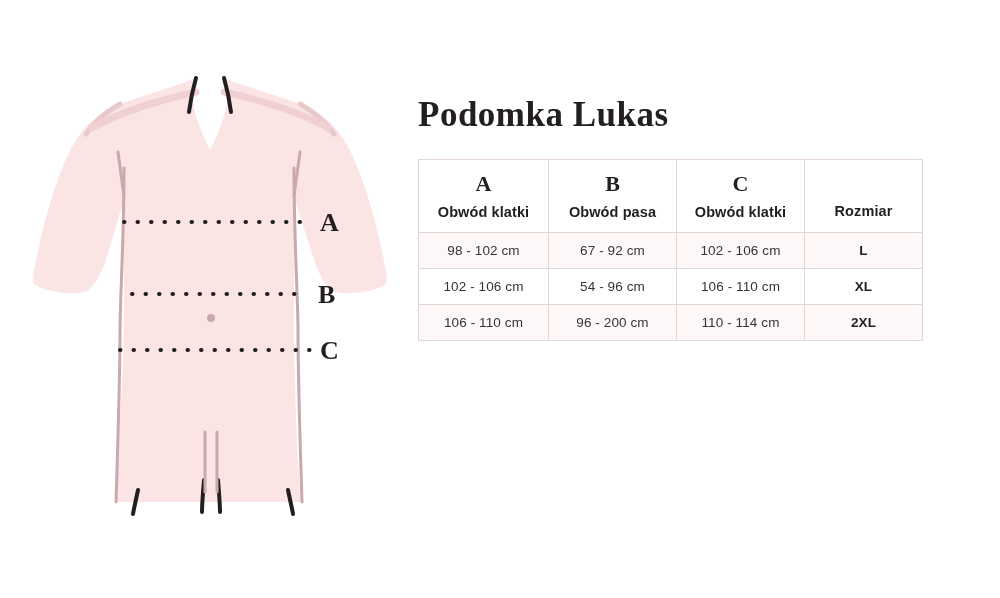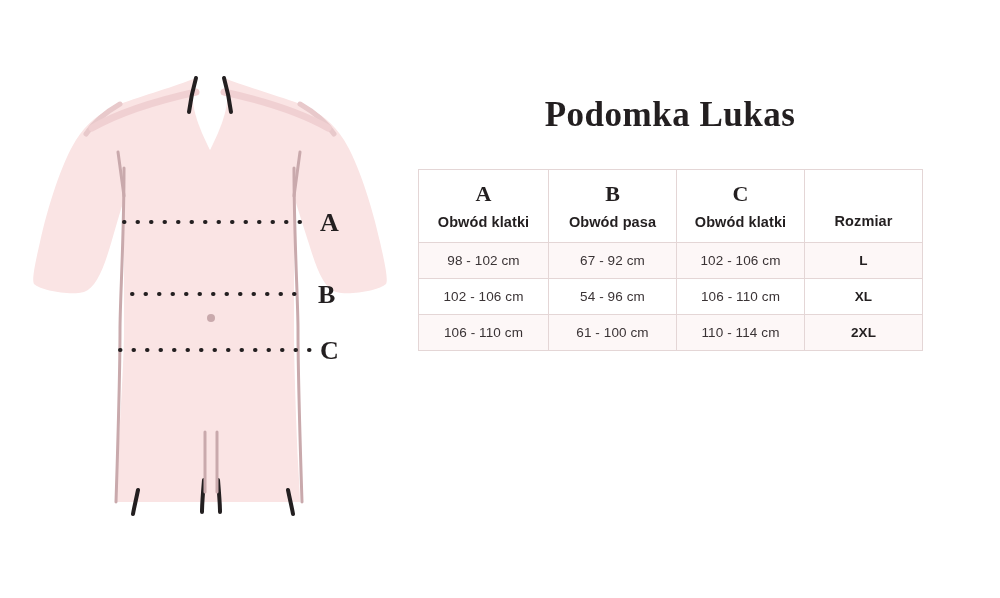--- a/index.html
+++ b/index.html
@@ -32,23 +32,22 @@
     top: 95px;
     width: 540px;
   }
 
   #chart-title {
     font-family: "Liberation Serif", serif;
     font-size: 35px;
     font-weight: bold;
     letter-spacing: 0.5px;
     color: #231f20;
-    text-align: center;
     width: 504px;
-    margin: 0 0 34px 0;
+    margin: 0 0 24px 0;
   }
 
   table.size-table {
     border-collapse: collapse;
     width: 504px;
     table-layout: fixed;
   }
   table.size-table col.c0 { width: 130px; }
   table.size-table col.c1 { width: 128px; }
   table.size-table col.c2 { width: 128px; }
@@ -223,19 +222,19 @@
         <td class="size-cell">L</td>
       </tr>
       <tr>
         <td>102 - 106 cm</td>
         <td>54 - 96 cm</td>
         <td>106 - 110 cm</td>
         <td class="size-cell">XL</td>
       </tr>
       <tr class="alt">
         <td>106 - 110 cm</td>
-        <td>61 - 100 cm</td>
+        <td>96 - 200 cm</td>
         <td>110 - 114 cm</td>
         <td class="size-cell">2XL</td>
       </tr>
     </tbody>
   </table>
 </div>
 
 </body></html>

